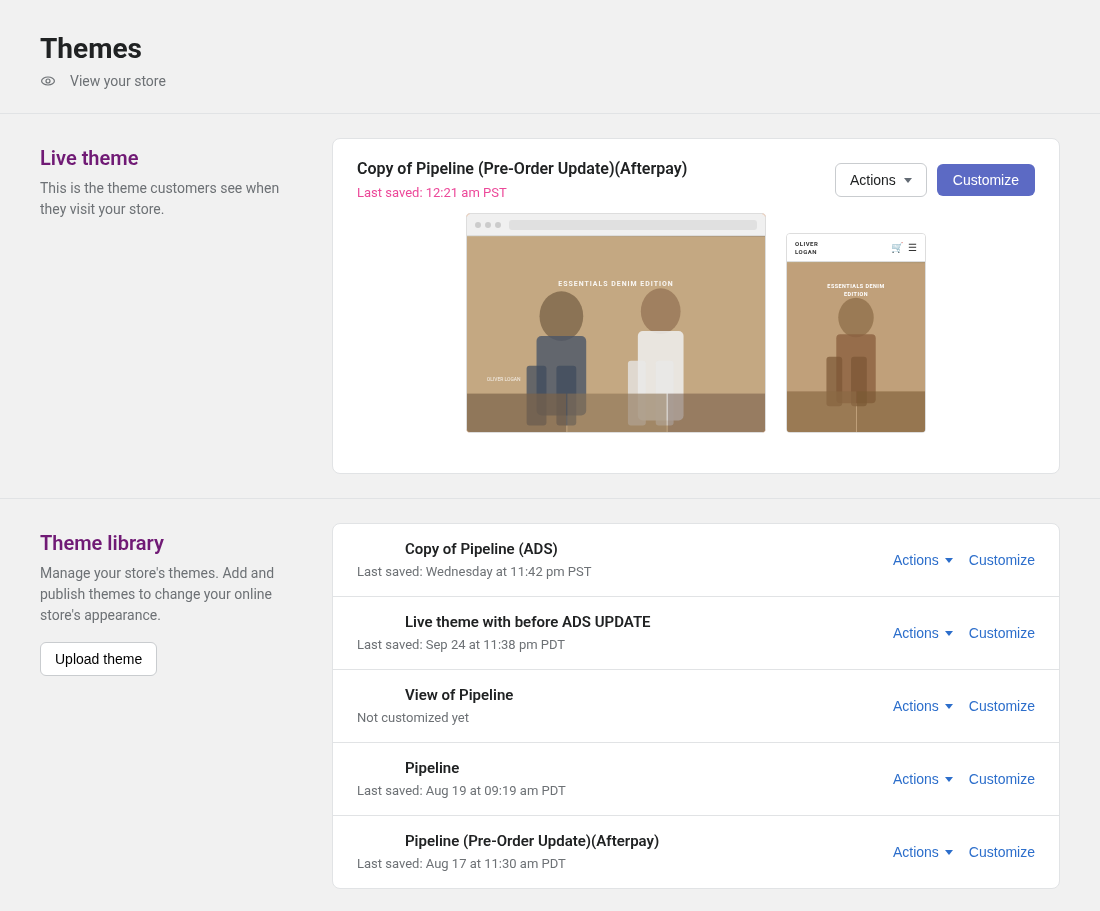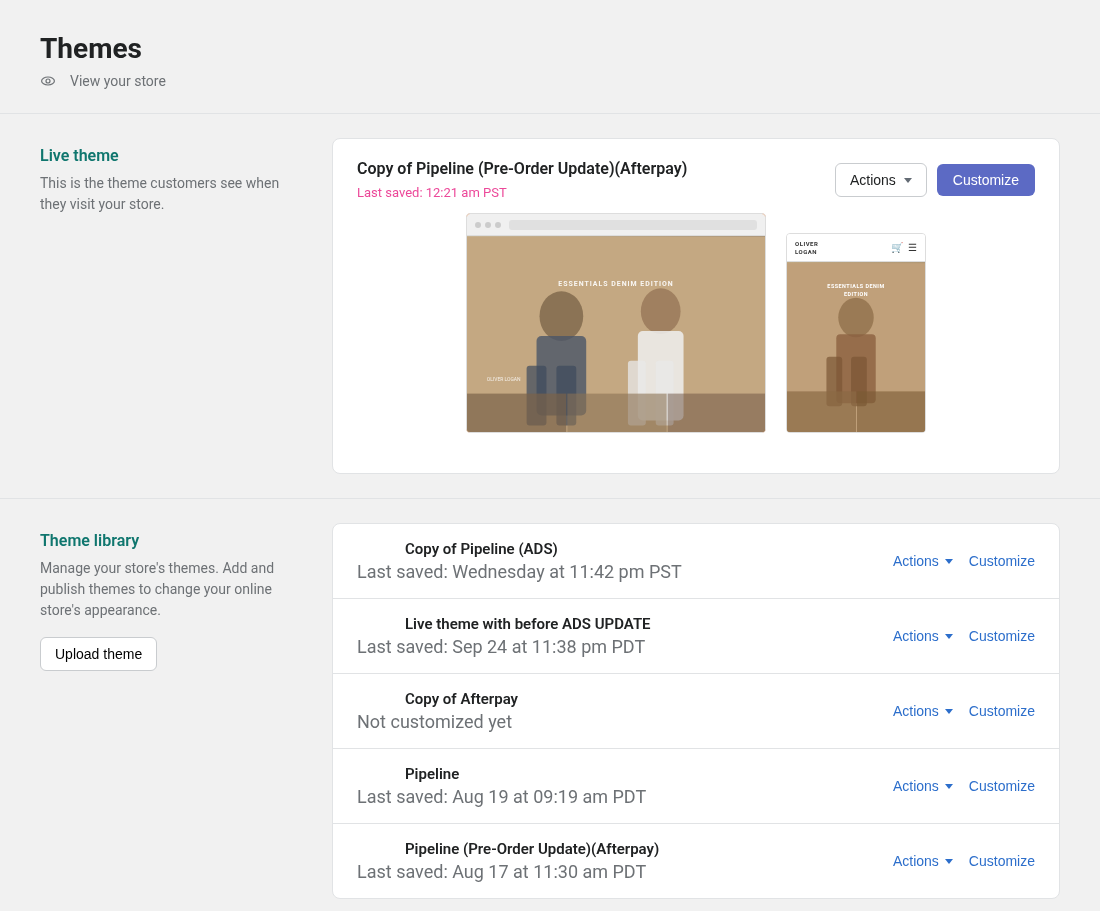--- a/index.html
+++ b/index.html
@@ -38,24 +38,24 @@
       display: flex;
       gap: 32px;
       margin-bottom: 24px;
     }
     .section-left {
       width: 260px;
       flex-shrink: 0;
       padding-top: 8px;
     }
     .section-left h2 {
-      font-size: 16px;
+      font-size: 20px;
       font-weight: 600;
       margin-bottom: 8px;
-      color: #0f766e;
+      color: #701a75;
     }
     .section-left p {
       font-size: 14px;
       color: #6d7175;
       line-height: 1.5;
     }
     .section-right {
       flex: 1;
     }
     
@@ -228,21 +228,21 @@
     }
     .theme-library-item:last-child { border-bottom: none; }
     .theme-item-info h4 {
       font-size: 15px;
       font-weight: 600;
       color: #202223;
       margin-bottom: 3px;
       margin-left: 48px;
     }
     .theme-item-info span {
-      font-size: 18px;
+      font-size: 13px;
       color: #6d7175;
       text-align: center;
     }
     .theme-item-actions {
       display: flex;
       align-items: center;
       gap: 16px;
     }
     .btn-actions-link {
       display: flex;
@@ -428,21 +428,21 @@
           <button class="btn-actions-link">
             <span>Actions</span>
             <span class="chevron-down" style="border-top-color:#2c6ecb"></span>
           </button>
           <button class="btn-customize-link">Customize</button>
         </div>
       </div>
 
       <div class="theme-library-item">
         <div class="theme-item-info">
-          <h4>Copy of Afterpay</h4>
+          <h4>View of Pipeline</h4>
           <span>Not customized yet</span>
         </div>
         <div class="theme-item-actions">
           <button class="btn-actions-link">
             <span>Actions</span>
             <span class="chevron-down" style="border-top-color:#2c6ecb"></span>
           </button>
           <button class="btn-customize-link">Customize</button>
         </div>
       </div>

